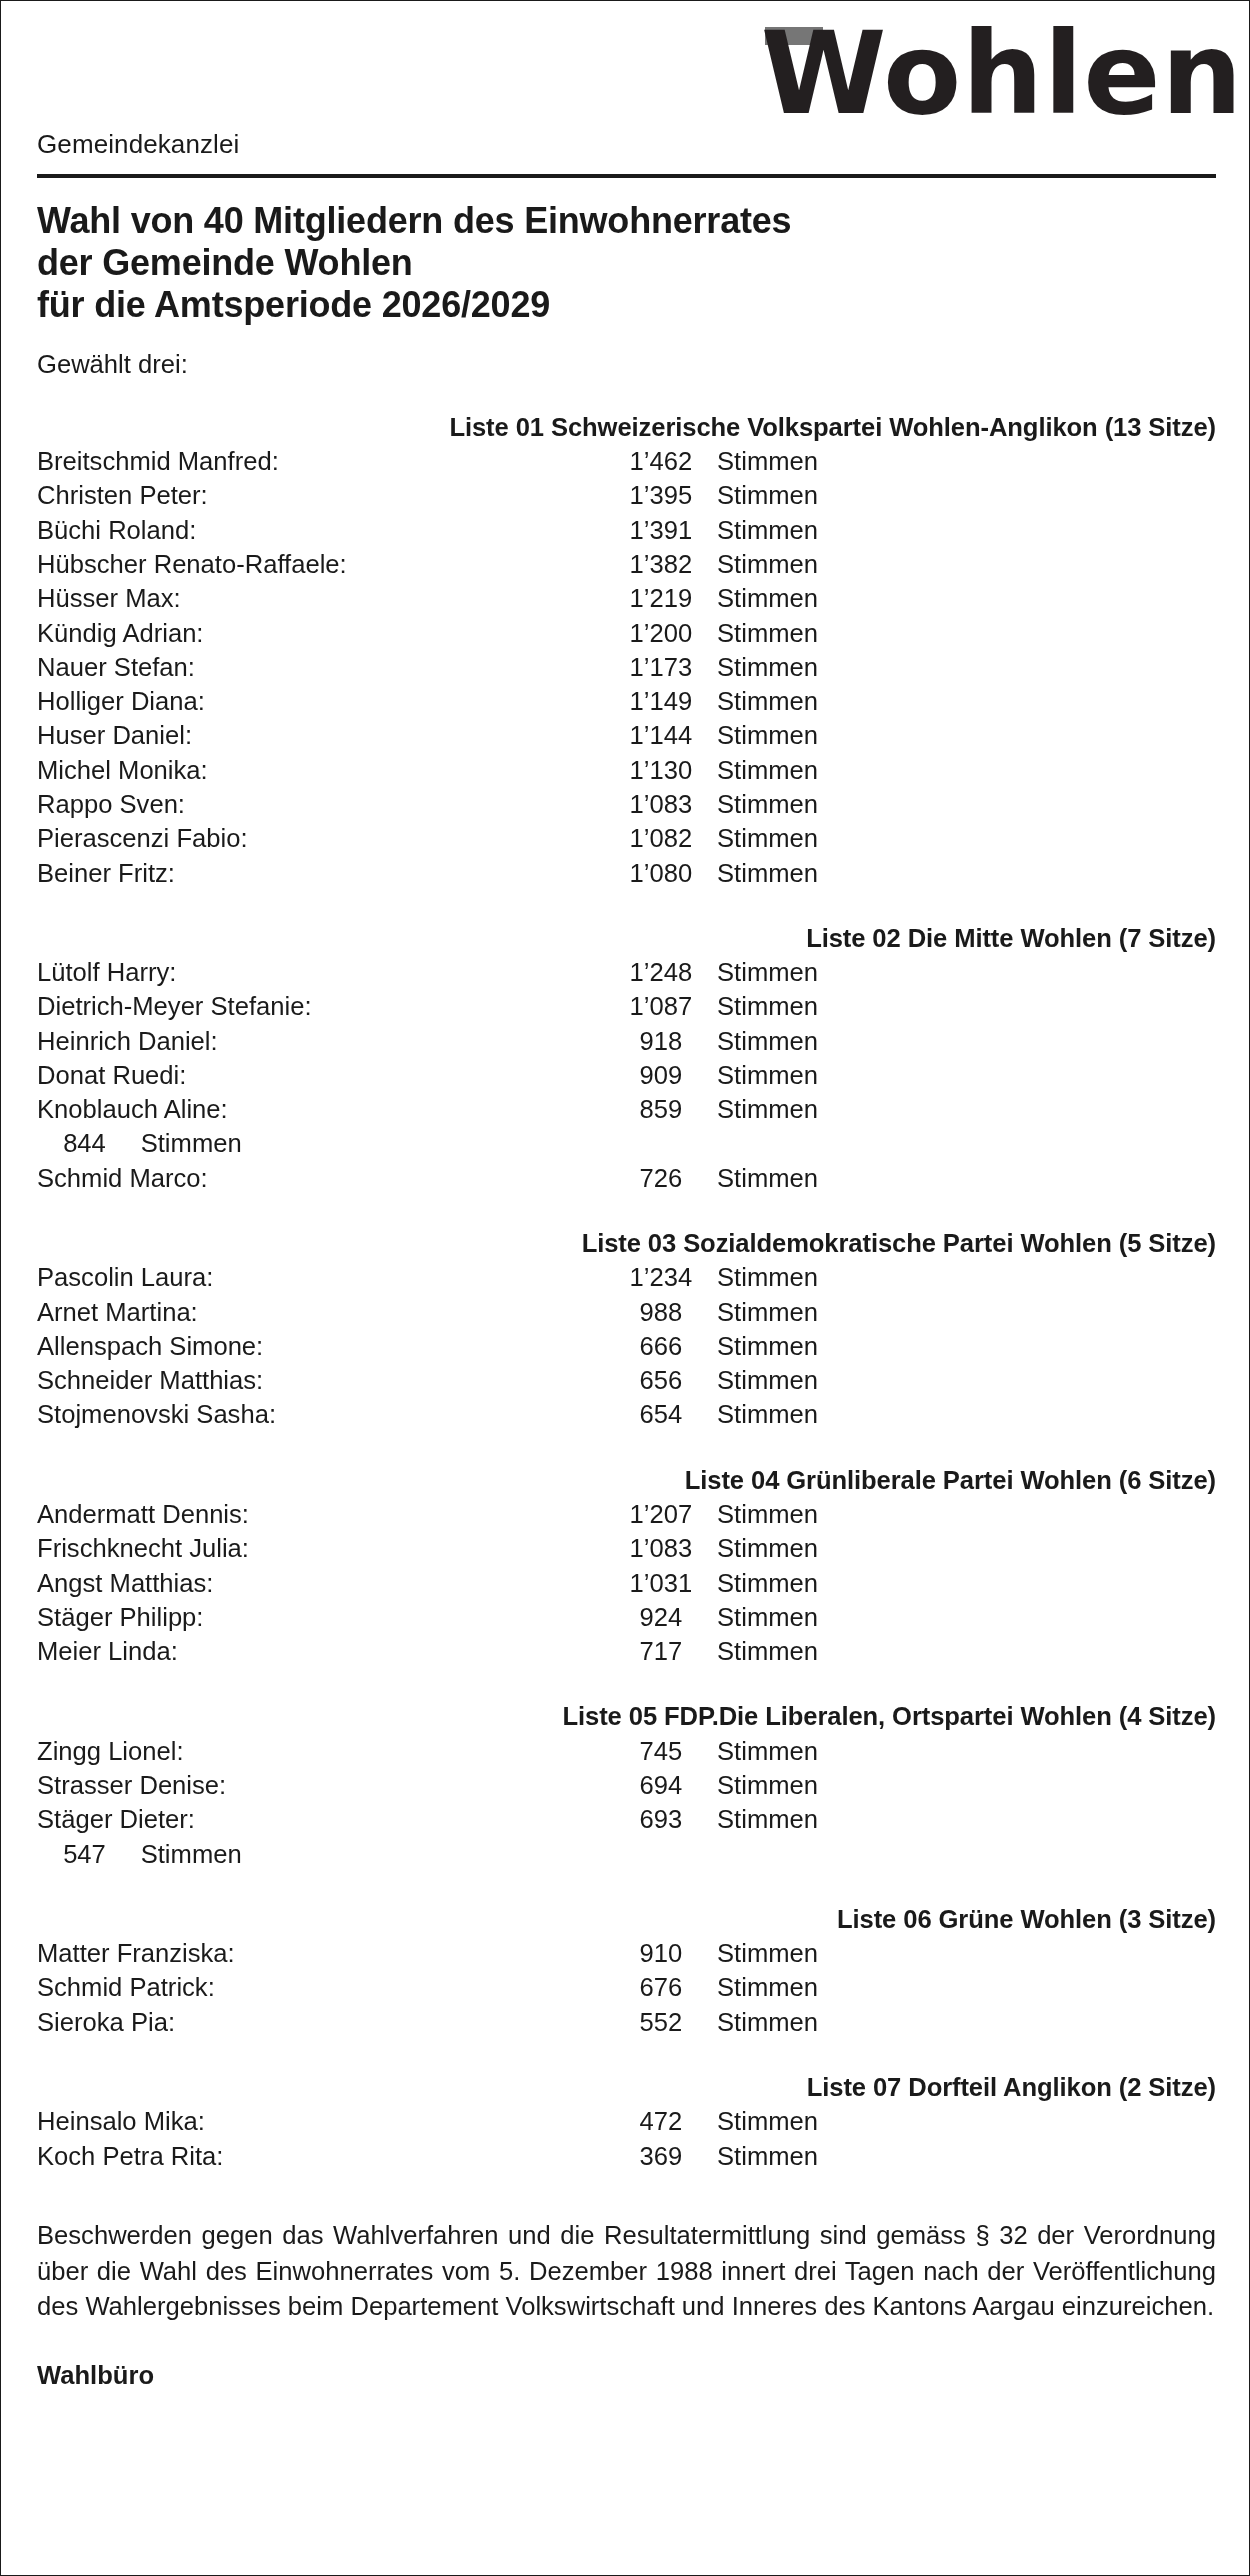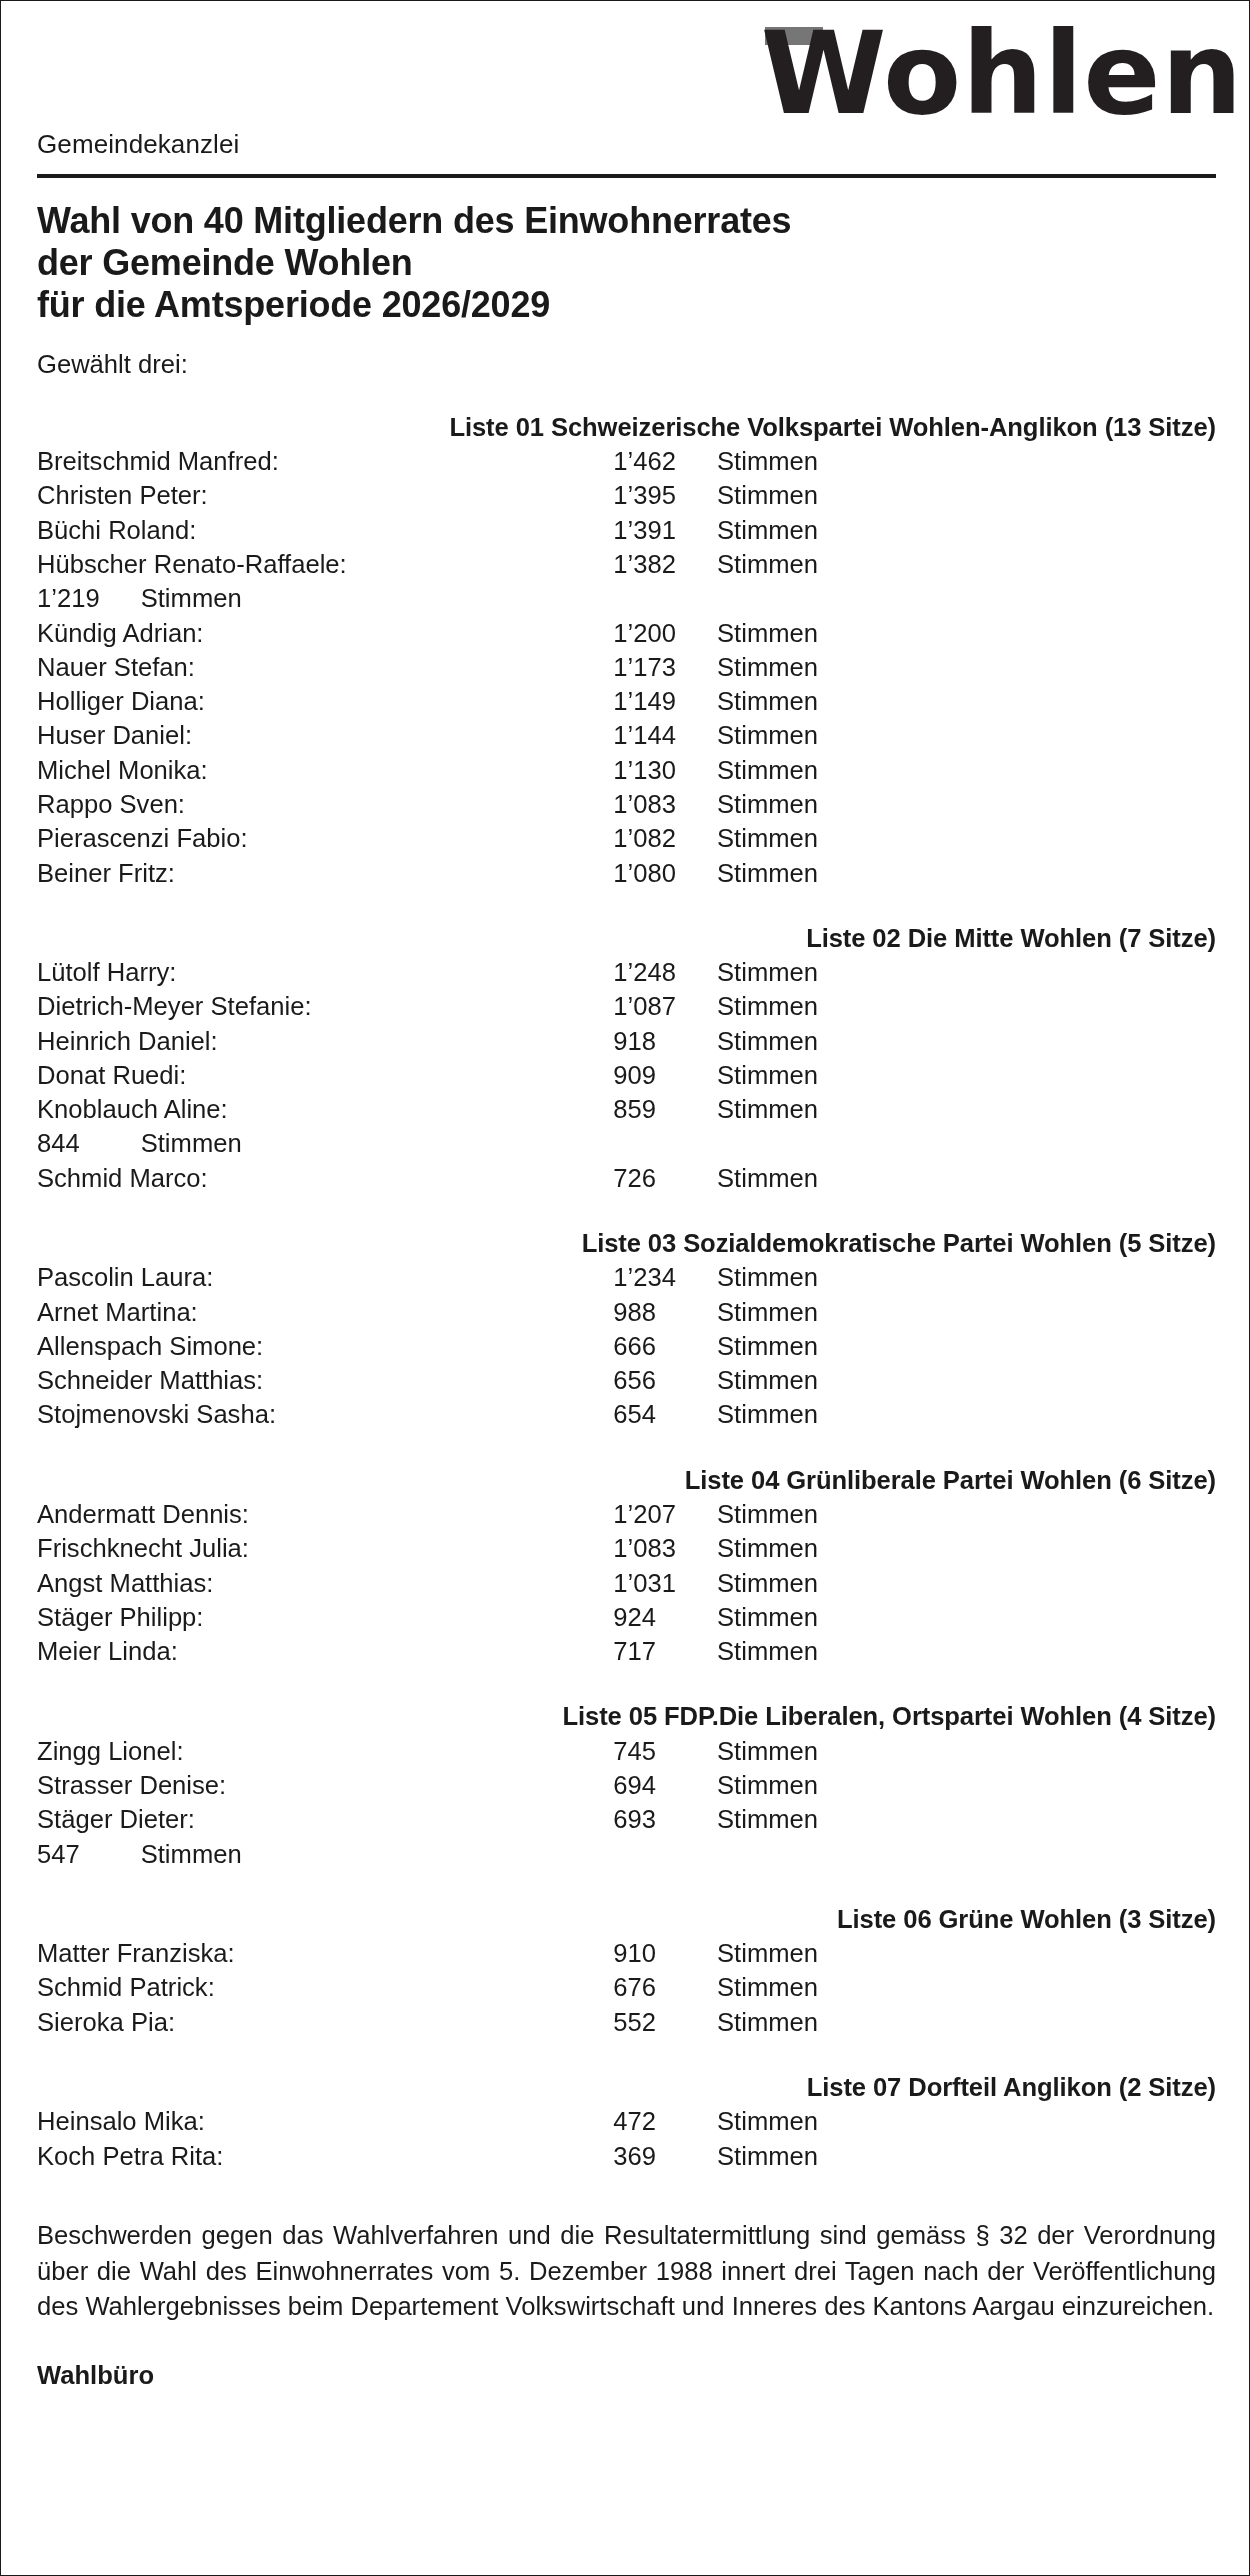--- a/index.html
+++ b/index.html
@@ -126,21 +126,21 @@
     white-space: nowrap;
   }
   .cand-votes {
     flex: 0 0 auto;
     text-align: right;
     white-space: nowrap;
   }
   .votes-num {
     display: inline-block;
     width: 95px;
-    text-align: left;
+    text-align: center;
   }
   .votes-unit {
     display: inline-block;
     text-align: left;
     margin-left: 8.7px;
   }
 
   
   .footer {
     margin-top: 45px;
@@ -196,20 +196,21 @@
           </div>
           <div class="cand-row">
             <span class="cand-name">Büchi Roland:</span>
             <span class="cand-votes"><span class="votes-num">1’391</span><span class="votes-unit">Stimmen</span></span>
           </div>
           <div class="cand-row">
             <span class="cand-name">Hübscher Renato-Raffaele:</span>
             <span class="cand-votes"><span class="votes-num">1’382</span><span class="votes-unit">Stimmen</span></span>
           </div>
           <div class="cand-row">
+            <span class="cand-name">Hüsser Max:</span>
             <span class="cand-votes"><span class="votes-num">1’219</span><span class="votes-unit">Stimmen</span></span>
           </div>
           <div class="cand-row">
             <span class="cand-name">Kündig Adrian:</span>
             <span class="cand-votes"><span class="votes-num">1’200</span><span class="votes-unit">Stimmen</span></span>
           </div>
           <div class="cand-row">
             <span class="cand-name">Nauer Stefan:</span>
             <span class="cand-votes"><span class="votes-num">1’173</span><span class="votes-unit">Stimmen</span></span>
           </div>

